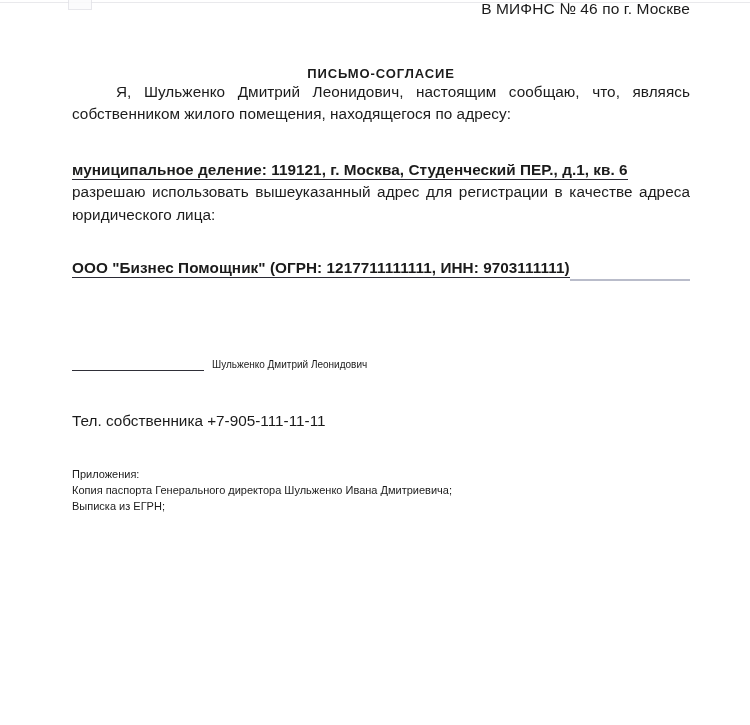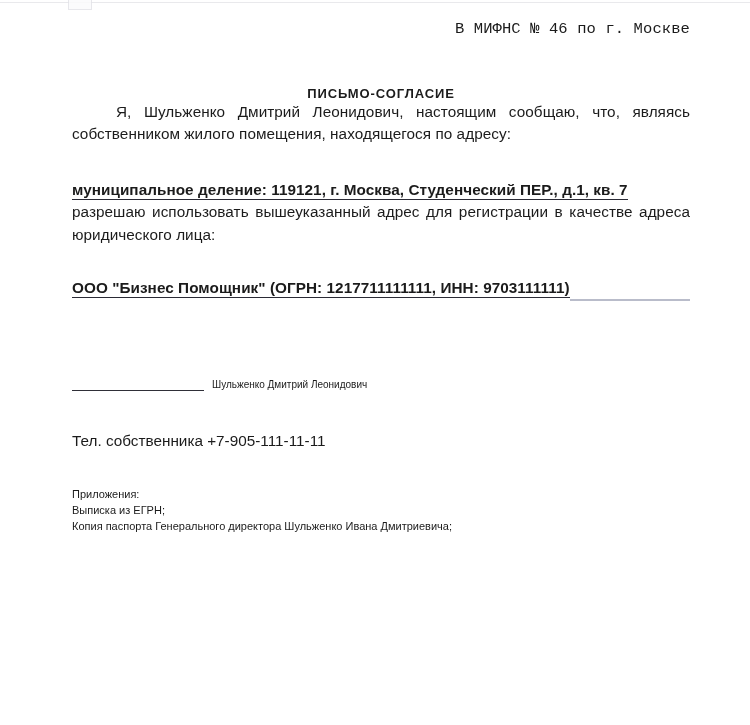--- a/index.html
+++ b/index.html
@@ -48,23 +48,21 @@
     position: absolute;
     left: 72px;
     top: 0;
     width: 618px;
   }
 
   .addressee {
     text-align: right;
     font-size: 15.5px;
     line-height: 1.2;
-    padding-top: 20px;
     letter-spacing: .1px;
-    font-family: Liberation Mono, monospace;
   }
 
   .doc-title {
     text-align: center;
     font-size: 13px;
     font-weight: bold;
     letter-spacing: .9px;
     margin-top: 47px;
   }
 
@@ -155,21 +153,21 @@
 
     <div class="addressee">В МИФНС № 46 по г. Москве</div>
 
     <div class="doc-title">ПИСЬМО-СОГЛАСИЕ</div>
 
     <p class="para para-intro">Я, Шульженко Дмитрий Леонидович, настоящим сообщаю, что, являясь собственником жилого помещения, находящегося по адресу:</p>
 
 
     <div class="field-block block-muni">
       <p class="field-line">
-        <span class="uline">муниципальное деление: 119121, г. Москва, Студенческий  ПЕР., д.1, кв. 7</span>
+        <span class="uline">муниципальное деление: 119121, г. Москва, Студенческий  ПЕР., д.1, кв. 6</span>
       </p>
     </div>
 
     <p class="para para-permit">разрешаю использовать вышеуказанный адрес для регистрации в качестве адреса юридического лица:</p>
 
     <div class="field-block block-org">
       <p class="field-line">
         <span class="uline">ООО "Бизнес Помощник" (ОГРН: 1217711111111, ИНН: 9703111111)</span>
       </p>
       <div class="tail-rule" id="org-tail" style="left: 497.641px; width: 120.359px;"></div>
@@ -179,18 +177,18 @@
     <div class="signature-zone">
       <div class="sign-row">
         <span class="sign-blank"></span><span>Шульженко Дмитрий Леонидович</span>
       </div>
     </div>
 
     <div class="phone-row">Тел. собственника +7-905-111-11-11</div>
 
     <div class="attachments">
       <div>Приложения:</div>
+      <div>Копия паспорта Генерального директора Шульженко Ивана Дмитриевича;</div>
       <div>Выписка из ЕГРН;</div>
-      <div>Копия паспорта Генерального директора Шульженко Ивана Дмитриевича;</div>
     </div>
 
   </div>
 </div>
 
 </body></html>

